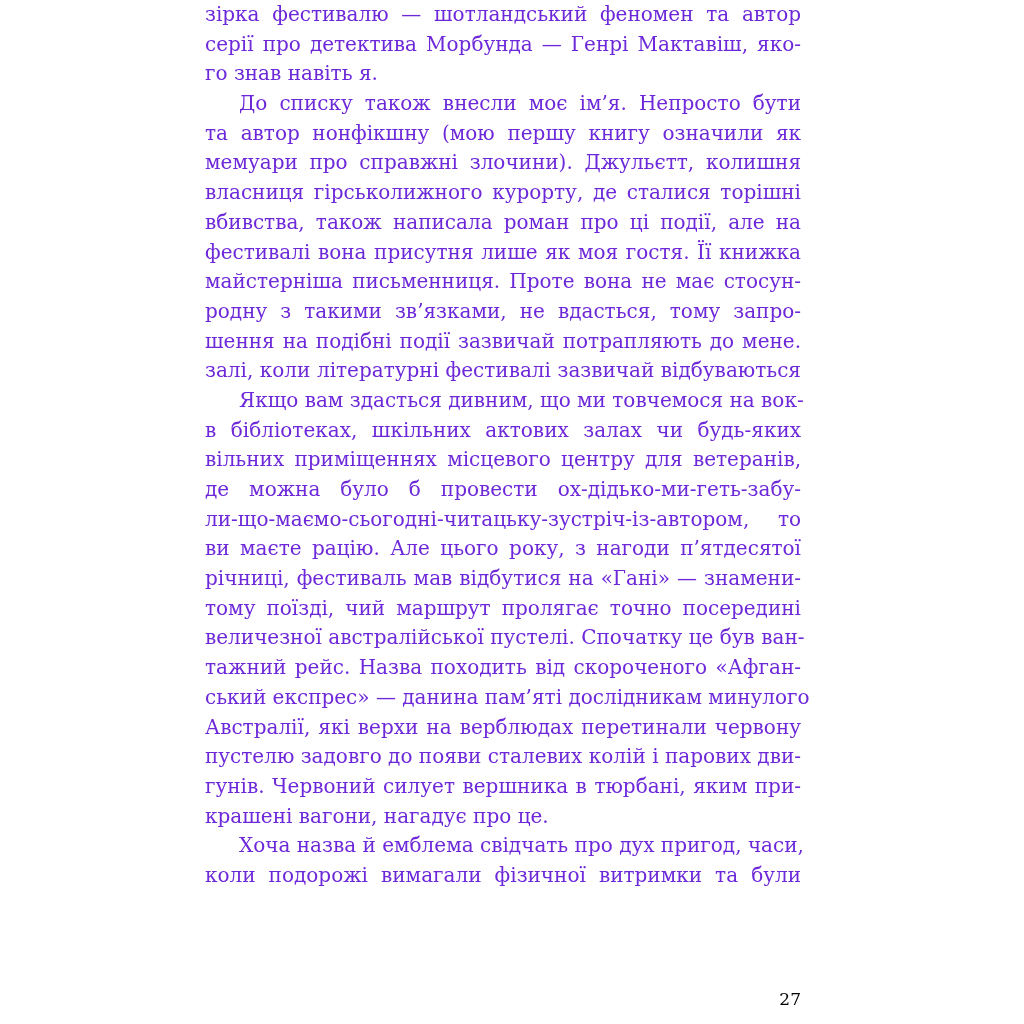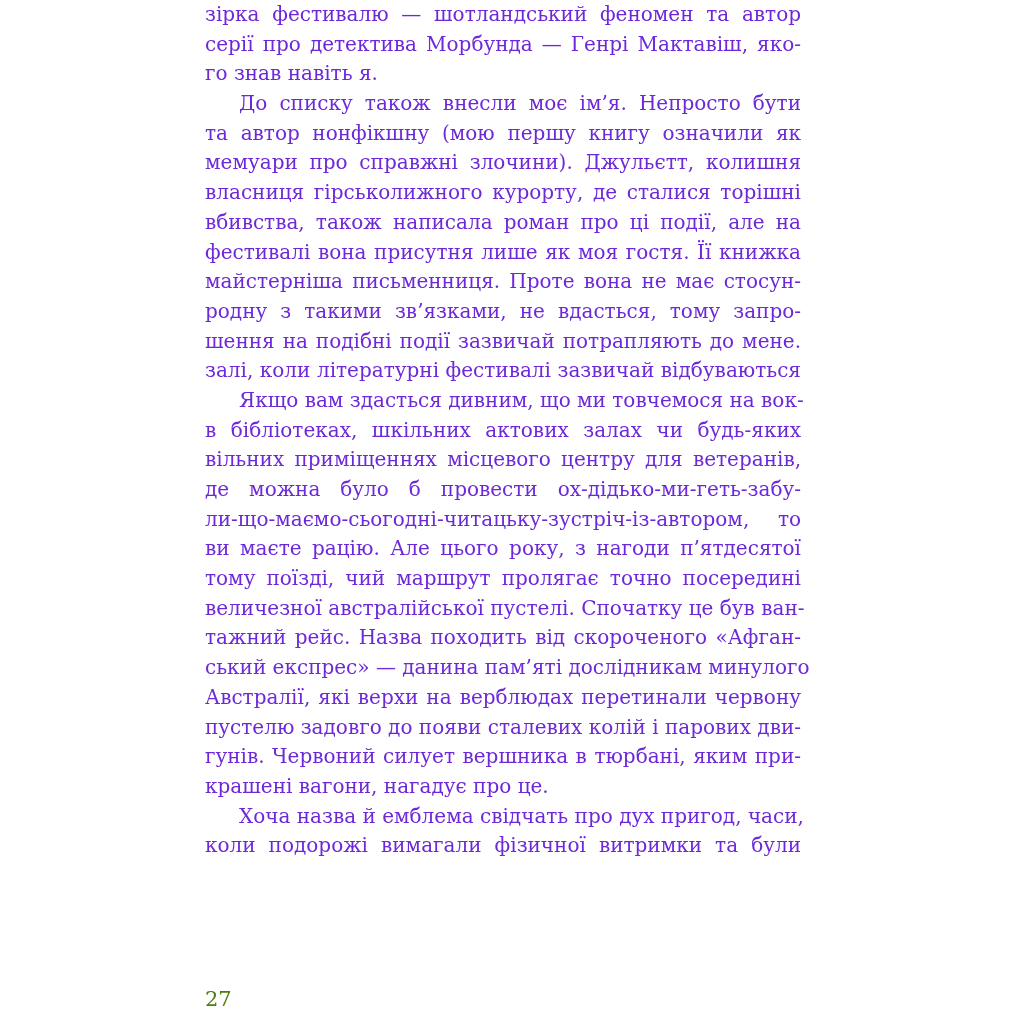--- a/index.html
+++ b/index.html
@@ -41,24 +41,24 @@
   .line.indent {
     text-indent: 34px;
   }
   .seg { font-style: normal; }
   .seg.italic { }
   .page-number {
     position: absolute;
     left: 205px;
     top: 985px;
     width: 596px;
-    text-align: left;
-    font-size: 21px;
+    text-align: right;
+    font-size: 17px;
     line-height: 28px;
-    color: #4d7c0f;
+    color: #000000;
   }
 </style>
 </head>
 <body>
 
 <div class="book-page">
   <div class="text-block">
       <div class="line"><span class="seg">зірка фестивалю — шотландський феномен та автор</span></div>
       <div class="line"><span class="seg">серії про детектива Морбунда — Генрі Мактавіш, яко-</span></div>
       <div class="line left"><span class="seg">го знав навіть я.</span></div>
@@ -71,20 +71,21 @@
       <div class="line"><span class="seg">майстерніша письменниця. Проте вона не має стосун-</span></div>
       <div class="line"><span class="seg">родну з такими зв’язками, не вдасться, тому запро-</span></div>
       <div class="line"><span class="seg">шення на подібні події зазвичай потрапляють до мене.</span></div>
       <div class="line"><span class="seg">залі, коли літературні фестивалі зазвичай відбуваються</span></div>
       <div class="line indent"><span class="seg">Якщо вам здасться дивним, що ми товчемося на вок-</span></div>
       <div class="line"><span class="seg">в бібліотеках, шкільних актових залах чи будь-яких</span></div>
       <div class="line"><span class="seg">вільних приміщеннях місцевого центру для ветеранів,</span></div>
       <div class="line"><span class="seg">де можна було б провести </span><span class="seg italic">ох-дідько-ми-геть-забу-</span></div>
       <div class="line"><span class="seg italic">ли-що-маємо-сьогодні-читацьку-зустріч-із-автором</span><span class="seg">, то</span></div>
       <div class="line"><span class="seg">ви маєте рацію. Але цього року, з нагоди п’ятдесятої</span></div>
+      <div class="line"><span class="seg">річниці, фестиваль мав відбутися на «Гані» — знамени-</span></div>
       <div class="line"><span class="seg">тому поїзді, чий маршрут пролягає точно посередині</span></div>
       <div class="line"><span class="seg">величезної австралійської пустелі. Спочатку це був ван-</span></div>
       <div class="line"><span class="seg">тажний рейс. Назва походить від скороченого «Афган-</span></div>
       <div class="line"><span class="seg">ський експрес» — данина пам’яті дослідникам минулого</span></div>
       <div class="line"><span class="seg">Австралії, які верхи на верблюдах перетинали червону</span></div>
       <div class="line"><span class="seg">пустелю задовго до появи сталевих колій і парових дви-</span></div>
       <div class="line"><span class="seg">гунів. Червоний силует вершника в тюрбані, яким при-</span></div>
       <div class="line left"><span class="seg">крашені вагони, нагадує про це.</span></div>
       <div class="line indent"><span class="seg">Хоча назва й емблема свідчать про дух пригод, часи,</span></div>
       <div class="line"><span class="seg">коли подорожі вимагали фізичної витримки та були</span></div>

